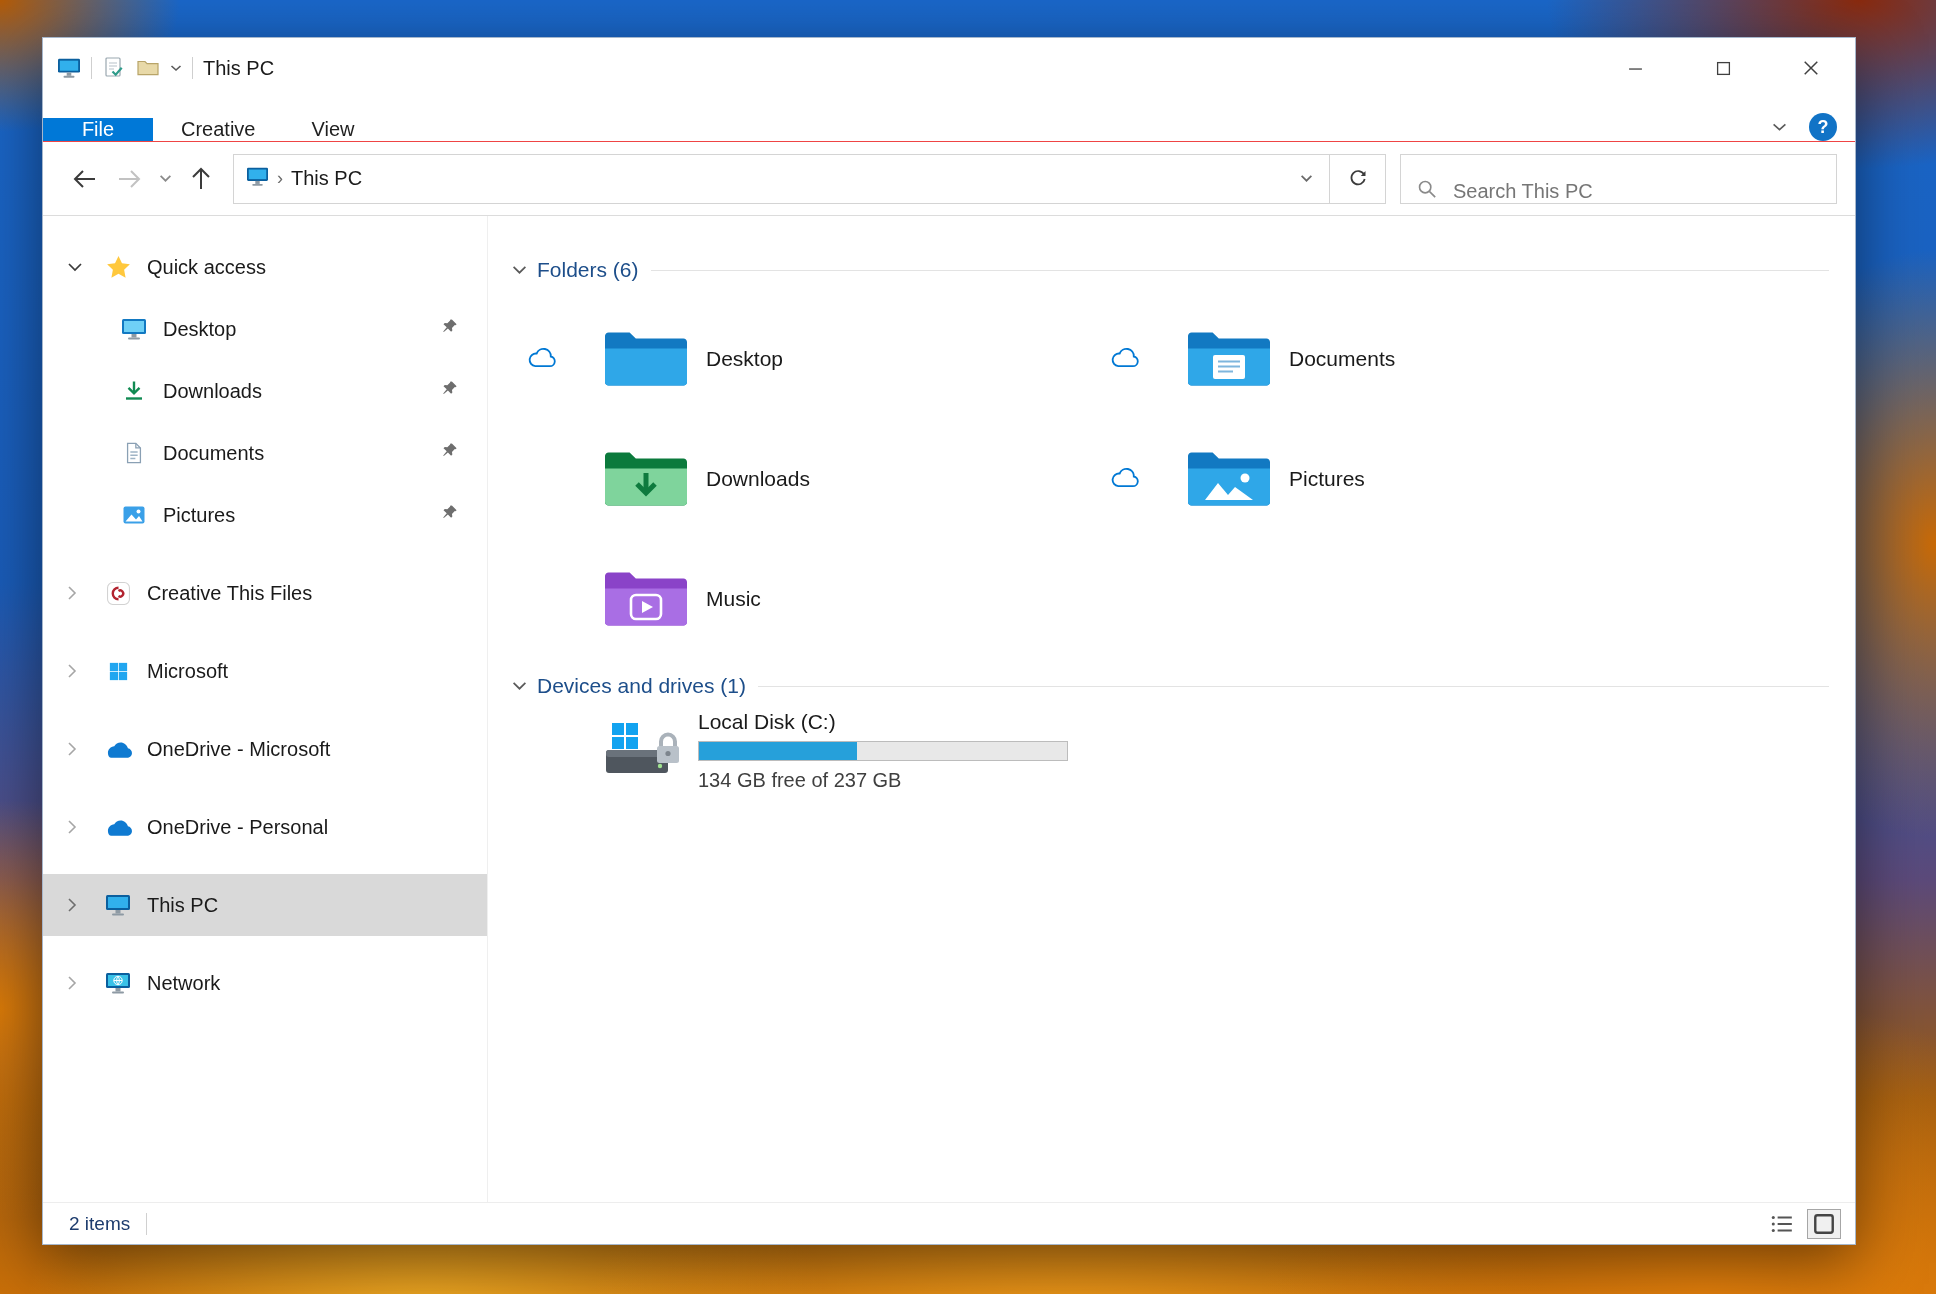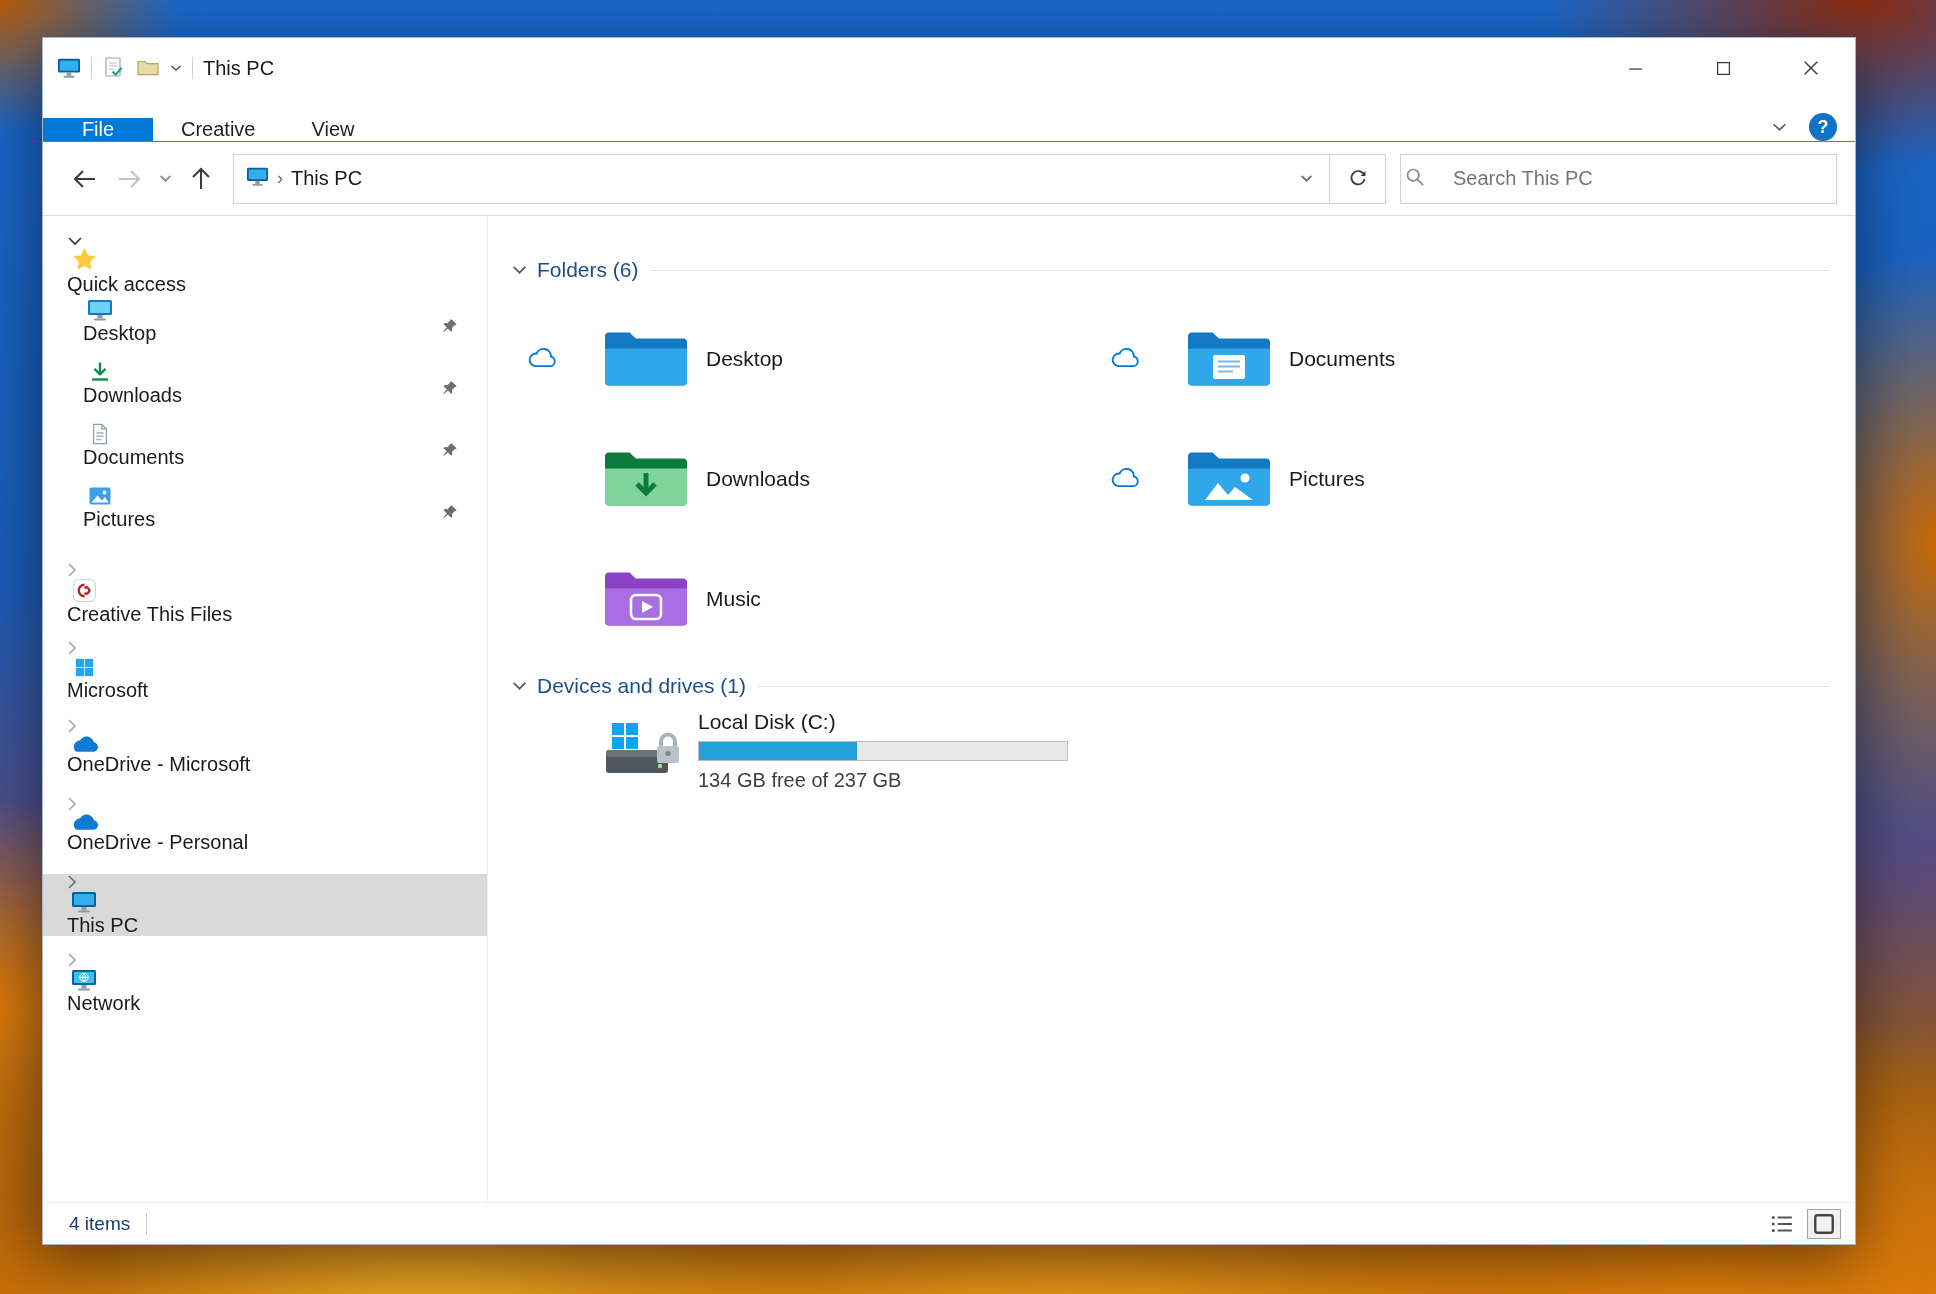--- a/index.html
+++ b/index.html
@@ -47,28 +47,28 @@
   .nav-btn.small { width:28px; }
   .addressbar { flex:1; height:50px; border:1px solid #d4d4d4; display:flex; align-items:center;
                 padding-left:12px; margin-left:10px; background:#fff; }
   .addr-chev { color:#6a6a6a; font-size:18px; margin:0 8px; }
   .addr-text { font-size:20px; }
   .addr-spacer { flex:1; }
   .addr-drop { width:46px; height:100%; display:flex; align-items:center; justify-content:center; }
   .refresh-box { width:56px; height:50px; border:1px solid #d4d4d4; border-left:none;
                  display:flex; align-items:center; justify-content:center; }
   .searchbox { width:437px; height:50px; border:1px solid #d4d4d4; margin-left:14px;
-               display:flex; align-items:center; padding:0 4px; gap:28px; background:#fff; }
+               display:flex; align-items:flex-end; padding:0 16px; gap:16px; background:#fff; }
   .searchbox input { border:none; outline:none; flex:1; font-size:20px;
                      font-family:"Liberation Sans", sans-serif; color:#1a1a1a; background:transparent; }
   .searchbox input::placeholder { color:#767676; }
   
   .win-body { flex:1; display:flex; min-height:0; }
   .sidebar { width:445px; flex:none; padding-top:20px; border-right:1px solid #efefef; overflow:hidden; }
-  .side-row { display:flex; height:62px; padding-left:24px; position:relative; font-size:20px;flex-direction:column; }
+  .side-row { display:flex; align-items:center; height:62px; padding-left:24px; position:relative; font-size:20px; }
   .side-row.top { margin-top:16px; }
   .side-row.first { margin-top:0; }
   .side-row.child { padding-left:40px; }
   .side-row.selected { background:#d9d9d9; }
   .chev-box { width:34px; display:flex; align-items:center; flex:none; }
   .s-icon { width:34px; display:flex; align-items:center; justify-content:center; margin-right:12px; flex:none; }
   .pin { position:absolute; right:28px; top:50%; transform:translateY(-50%); }
   
   .content { flex:1; padding:26px 26px 0 24px; overflow:hidden; }
   .group-header { display:flex; align-items:center; margin-top:16px; }
@@ -542,21 +542,21 @@
               <div class="disk-fill" style="width: 43%;"></div>
             </div>
             <div class="drive-free">134 GB free of 237 GB</div>
           </span>
         </div>
 
       </div>
     </div>
 
     <div class="statusbar">
-      <span class="status-count">4 items</span>
+      <span class="status-count">2 items</span>
       <span class="status-div"></span>
       <span class="status-spacer"></span>
       <span class="view-btn">
         <svg viewBox="0 0 22 22" width="24" height="24">
             <circle cx="3" cy="5" r="1.4" fill="#555"></circle>
             <circle cx="3" cy="11" r="1.4" fill="#555"></circle>
             <circle cx="3" cy="17" r="1.4" fill="#555"></circle>
             <path d="M7 5h13M7 11h13M7 17h13" stroke="#555" stroke-width="1.8"></path>
           </svg>
       </span>

